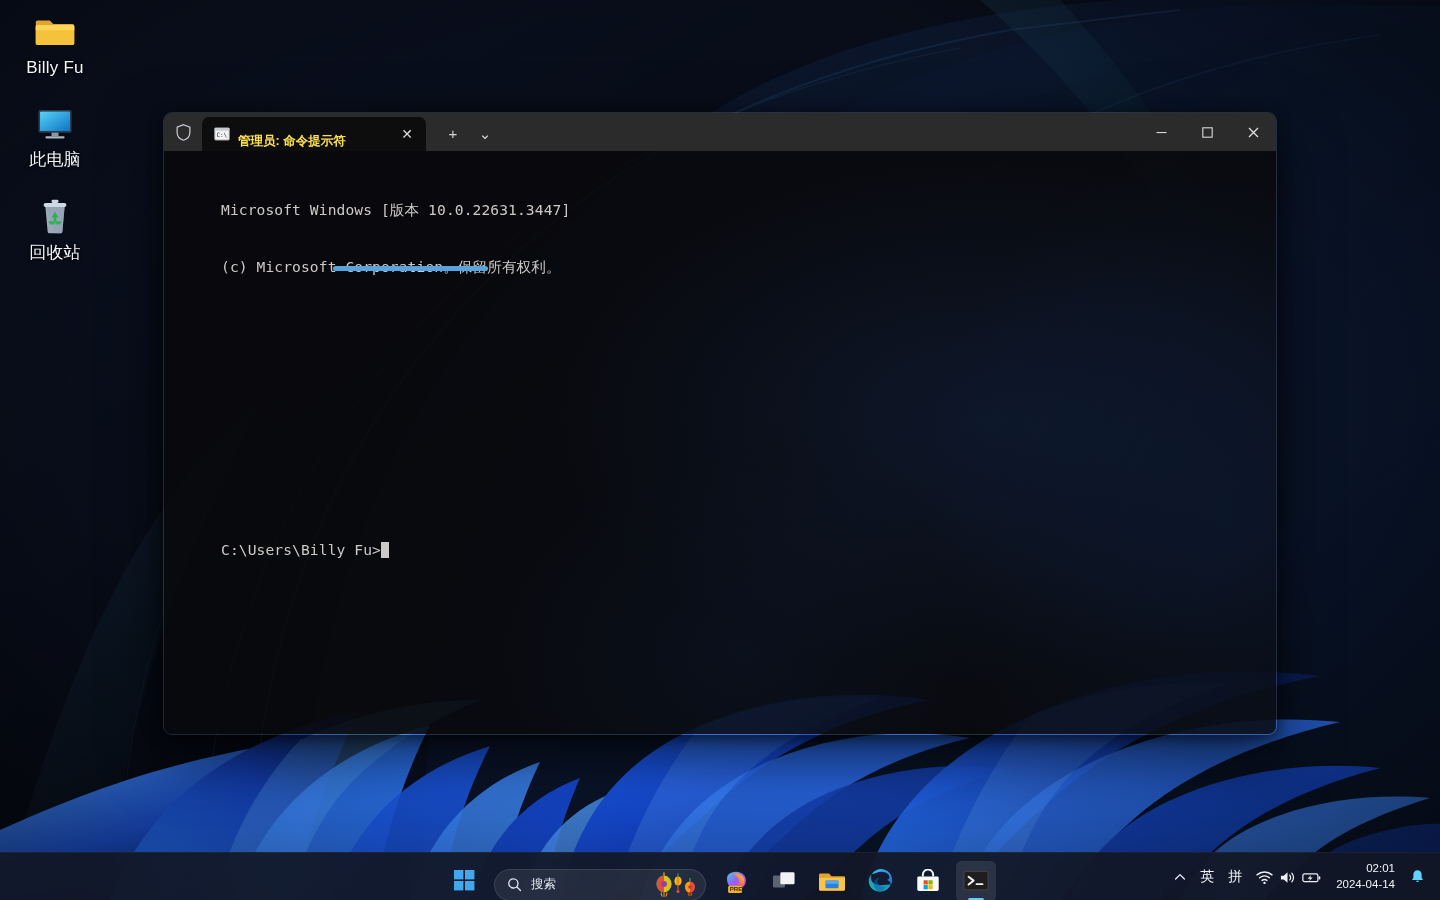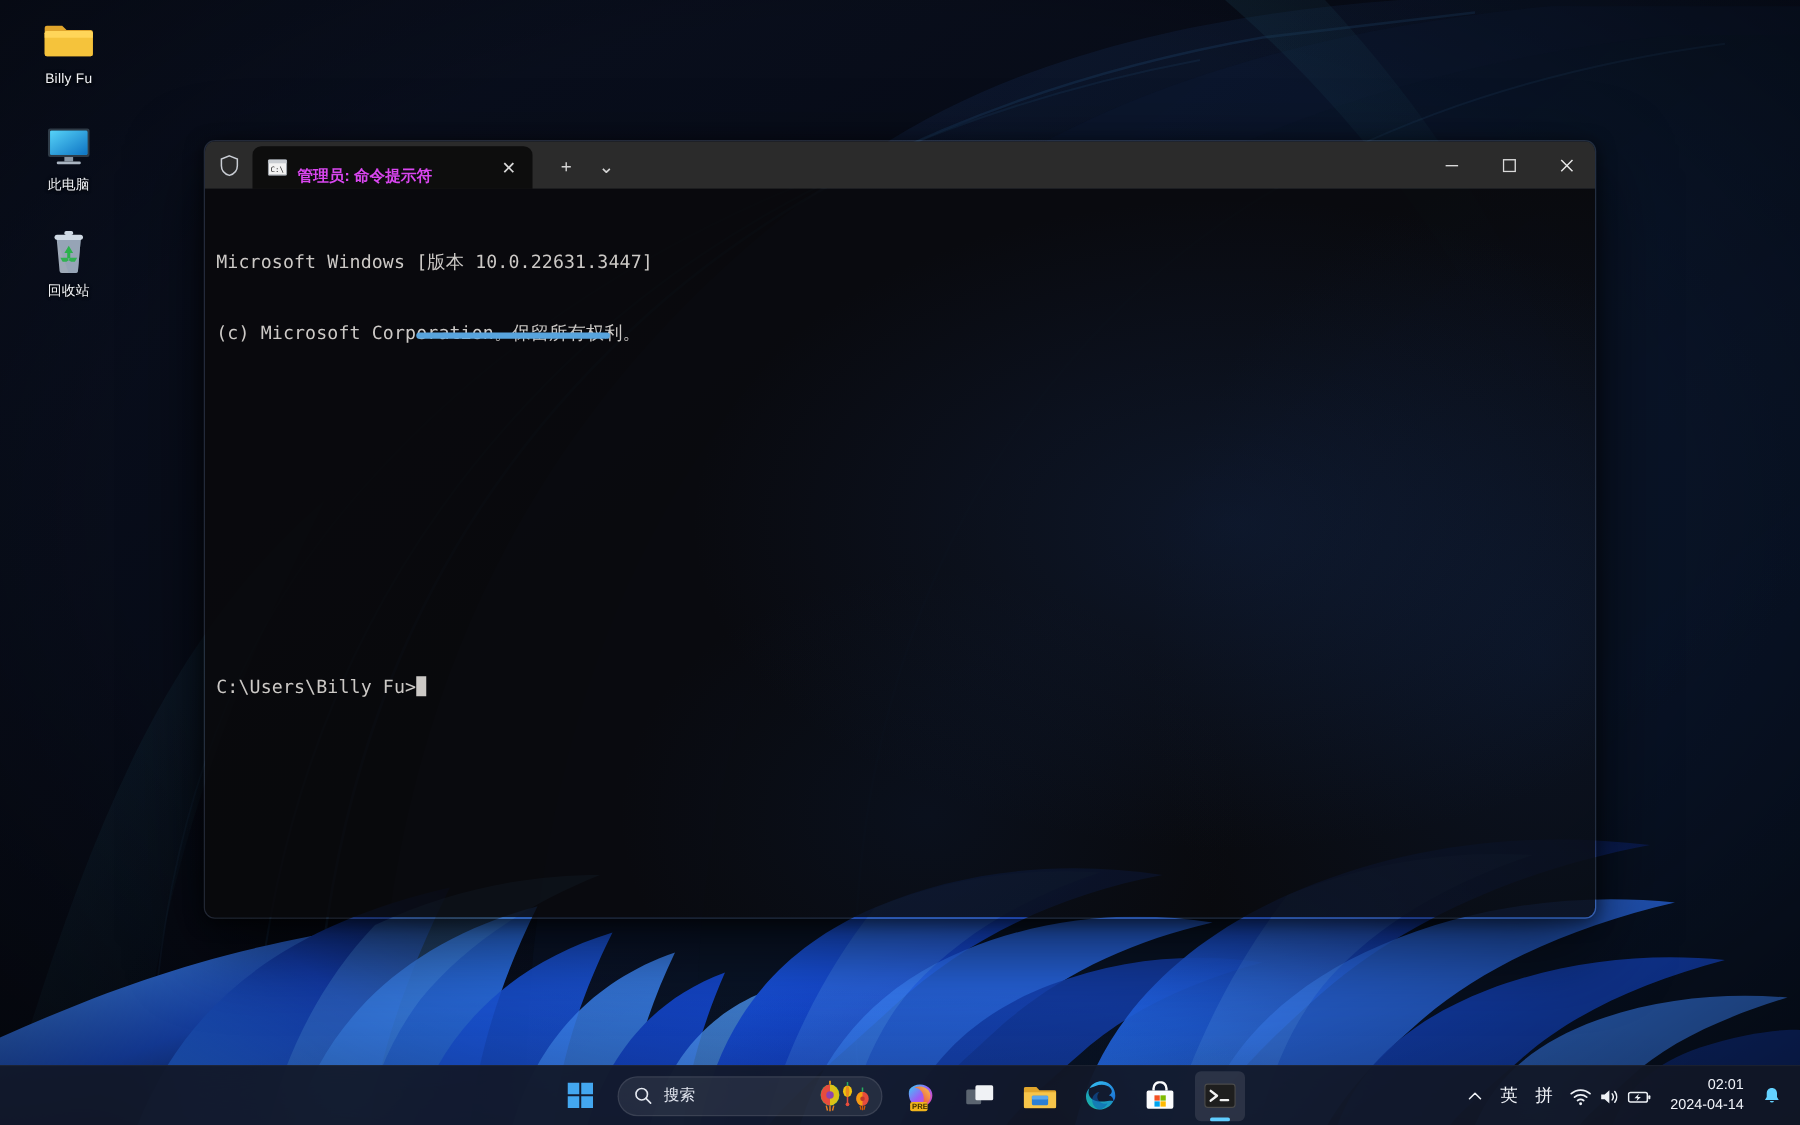--- a/index.html
+++ b/index.html
@@ -24,21 +24,21 @@
     display:flex; flex-direction:column; align-items:center;
     padding-top:6px; z-index:5;
   }
   .desk-icon{
     width:74px; margin-bottom:18px;
     display:flex; flex-direction:column; align-items:center;
     cursor:default; padding:4px 0 2px;
   }
   .desk-icon .glyph{ width:42px; height:42px; display:block; }
   .desk-icon .lbl{
-    margin-top:5px; font-size:11px; color:#f2f4f8;
+    margin-top:5px; font-size:17px; color:#f2f4f8;
     text-shadow:0 1px 2px rgba(0,0,0,.85), 0 0 3px rgba(0,0,0,.7);
     text-align:center; line-height:1.25; letter-spacing:.2px;
     white-space:nowrap;
   }
 
   
   #terminal-window{
     position:absolute; left:163px; top:112px;
     width:1114px; height:623px;
     border-radius:9px;
@@ -61,21 +61,21 @@
     display:flex; align-items:center; gap:8px;
     background:#0d0d0d;
     border-radius:7px 7px 0 0;
     padding:0 6px 0 12px;
     margin-top:4px;
     height:34px; min-width:224px;
     position:relative;
   }
   .tab-ico{ width:16px; height:14px; flex:0 0 16px; }
   .tab-title{
-    font-size:12.5px; color:#d946ef; font-weight:700;
+    font-size:12.5px; color:#fde047; font-weight:700;
     white-space:nowrap; flex:1;
     font-family:"Liberation Sans", sans-serif;
     margin-top:14px;
   }
   .tab-close{
     width:26px; height:26px; border-radius:4px;
     display:flex; align-items:center; justify-content:center;
     color:#d8d8d8; font-size:14px; line-height:1;
   }
   .tabbtn{
@@ -111,21 +111,21 @@
   }
   #term-text{
     position:relative;
     font-family:"DejaVu Sans Mono","Liberation Mono",monospace;
     font-size:14.6px;
     line-height:18.9px;
     color:#ccc9c6;
     white-space:pre;
     letter-spacing:.1px;
   }
-  #term-text .line{ height:18.9px; position:relative; }
+  #term-text .line{ height:18.9px; position:relative;margin-left:48px; }
   .cmd-underline{
     position:absolute; left:169px; top:115px;
     width:155px; height:5px; border-radius:3px;
     background:#58a4dd;
   }
   .caret{
     display:inline-block; width:8px; height:16px;
     background:#ccc9c6; vertical-align:-3px; margin-left:0px;
   }
 
@@ -133,21 +133,21 @@
   #taskbar{
     position:absolute; left:0; bottom:0; width:1440px; height:48px;
     background:rgba(18,22,36,.90);
     backdrop-filter:blur(26px);
     display:flex; align-items:center;
     z-index:40;
     border-top:1px solid rgba(255,255,255,.045);
   }
   #tb-center{
     position:absolute; left:50%; transform:translateX(-50%);
-    display:flex; align-items:center; gap:0px; height:48px;
+    display:flex; align-items:flex-end; gap:0px; height:48px;
   }
   .tb-btn{
     width:40px; height:40px; border-radius:5px;
     display:flex; align-items:center; justify-content:center;
     position:relative; margin:0 4px;
   }
   .tb-btn.active::after{
     content:""; position:absolute; bottom:0px; left:50%;
     transform:translateX(-50%);
     width:16px; height:3px; border-radius:2px; background:#60cdff;

